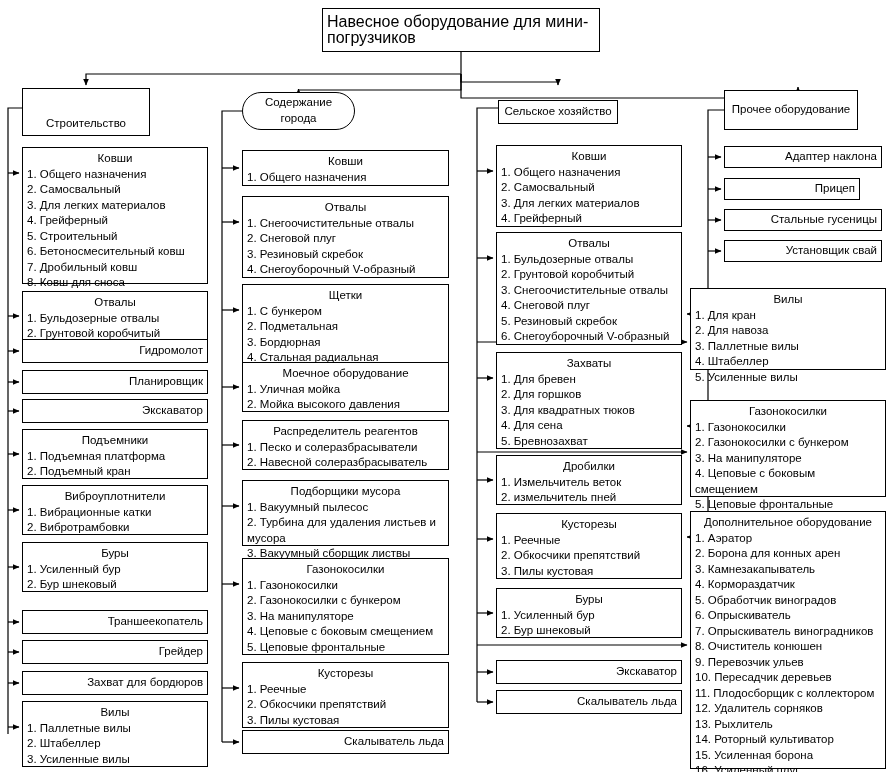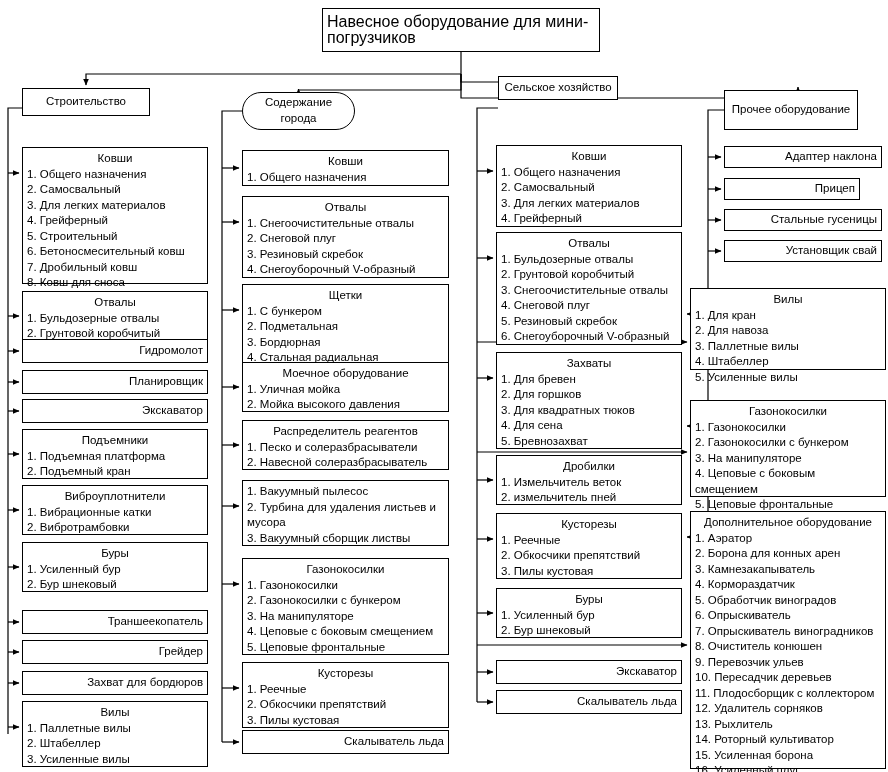--- a/index.html
+++ b/index.html
@@ -133,21 +133,21 @@
         <path d="M477,342 L687,342" marker-end="url(#arrow)"></path>
         <path d="M477,452 L687,452" marker-end="url(#arrow)"></path>
         <path d="M477,645 L687,645" marker-end="url(#arrow)"></path>
       </g>
   </svg>
 
   <div id="nodes-layer">
       <div class="node root" style="left: 322px; top: 8px; width: 278px; height: 44px;">
         <span>Навесное оборудование для мини-погрузчиков</span>
       </div>
-      <div class="node cat" style="left: 22px; top: 88px; width: 128px; height: 28px;">
+      <div class="node cat" style="left: 22px; top: 88px; width: 128px; height: 48px; align-items: flex-end;">
         <span>Строительство</span>
       </div>
       <div class="node" style="left: 22px; top: 147px; width: 186px; height: 137px;">
         <div class="title">Ковши</div>
         <ol>
           <li>Общего назначения</li>
           <li>Самосвальный</li>
           <li>Для легких материалов</li>
           <li>Грейферный</li>
           <li>Строительный</li>
@@ -245,20 +245,21 @@
         </ol>
       </div>
       <div class="node" style="left: 242px; top: 420px; width: 207px; height: 50px;">
         <div class="title">Распределитель реагентов</div>
         <ol>
           <li>Песко и солеразбрасыватели</li>
           <li>Навесной солеразбрасыватель</li>
         </ol>
       </div>
       <div class="node" style="left: 242px; top: 480px; width: 207px; height: 66px;">
+        <div class="title">Подборщики мусора</div>
         <ol>
           <li>Вакуумный пылесос</li>
           <li>Турбина для удаления листьев и мусора</li>
           <li>Вакуумный сборщик листвы</li>
         </ol>
       </div>
       <div class="node" style="left: 242px; top: 558px; width: 207px; height: 97px;">
         <div class="title">Газонокосилки</div>
         <ol>
           <li>Газонокосилки</li>
@@ -272,21 +273,21 @@
         <div class="title">Кусторезы</div>
         <ol>
           <li>Реечные</li>
           <li>Обкосчики препятствий</li>
           <li>Пилы кустовая</li>
         </ol>
       </div>
       <div class="node plain" style="left: 242px; top: 730px; width: 207px; height: 24px;">
         <div class="title">Скалыватель льда</div>
       </div>
-      <div class="node cat" style="left: 498px; top: 76px; width: 120px; height: 24px;">
+      <div class="node cat" style="left: 498px; top: 100px; width: 120px; height: 24px;">
         <span>Сельское хозяйство</span>
       </div>
       <div class="node" style="left: 496px; top: 145px; width: 186px; height: 82px;">
         <div class="title">Ковши</div>
         <ol>
           <li>Общего назначения</li>
           <li>Самосвальный</li>
           <li>Для легких материалов</li>
           <li>Грейферный</li>
         </ol>

